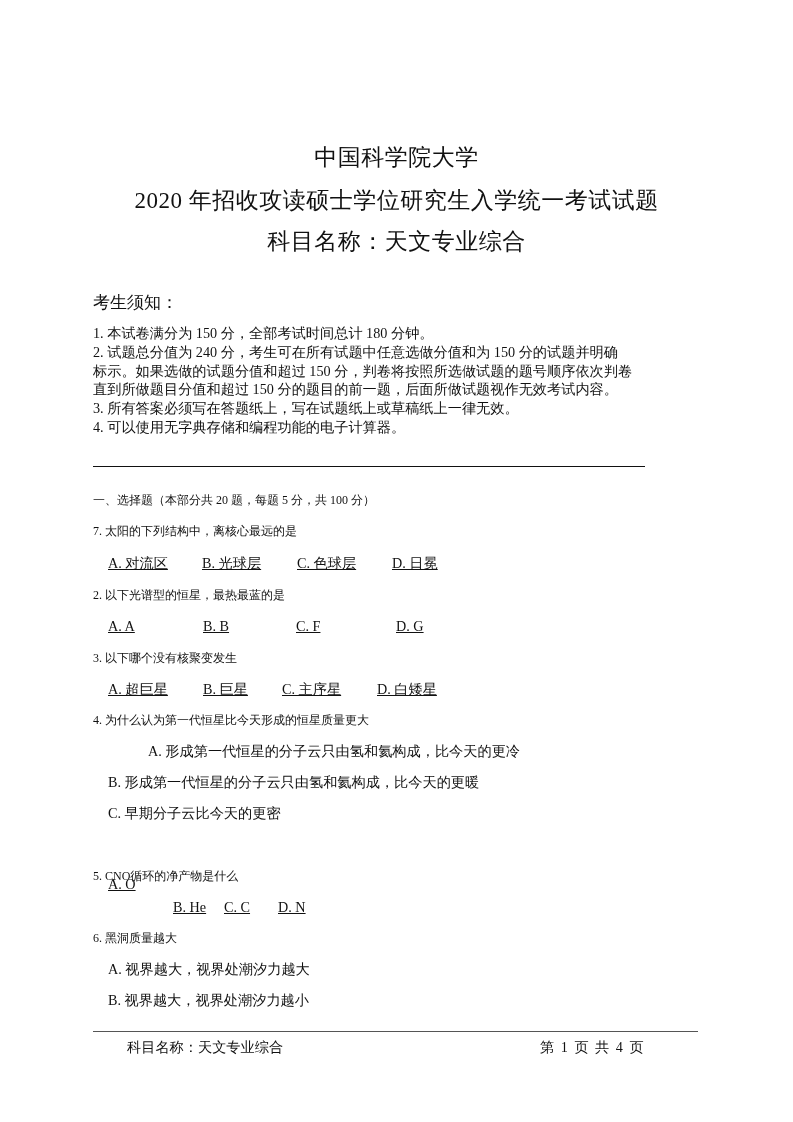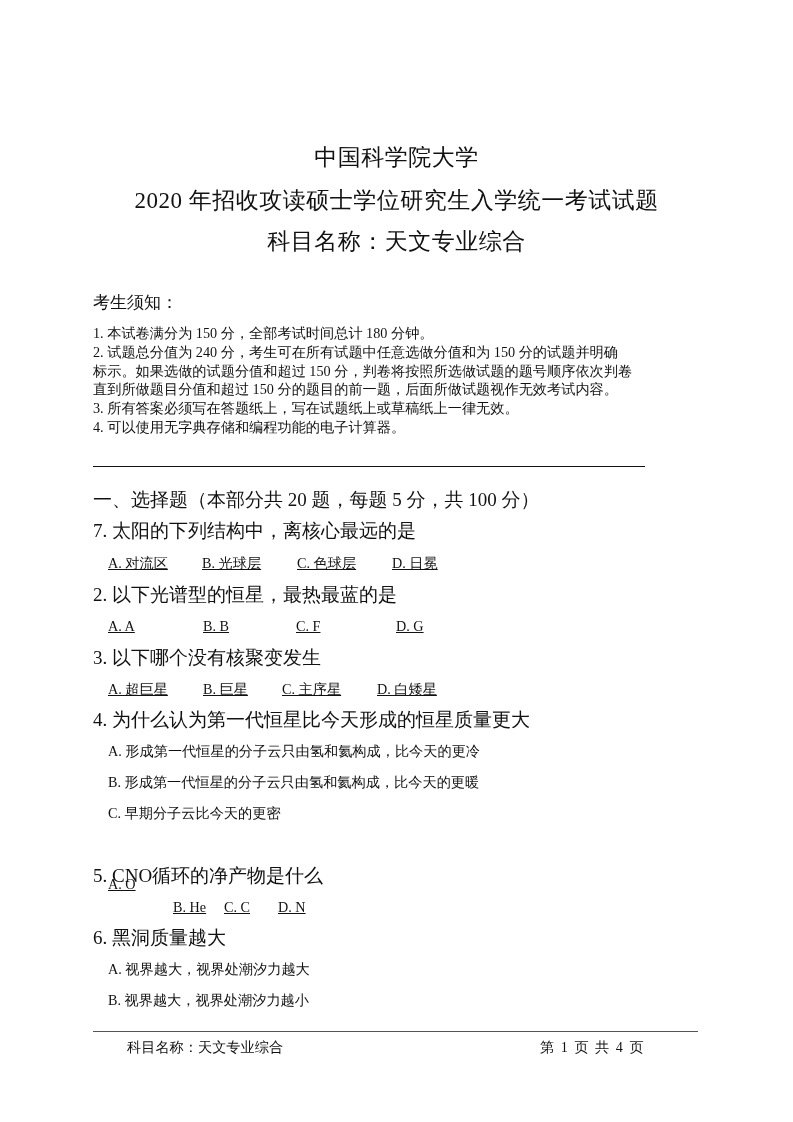--- a/index.html
+++ b/index.html
@@ -61,21 +61,21 @@
     left: 93px;
     top: 466px;
     width: 552px;
     height: 0;
     border-top: 1.5px solid #111111;
   }
 
   .q {
     position: absolute;
     left: 93px;
-    font-size: 19px;
+    font-size: 12px;
     line-height: 20px;
     white-space: nowrap;
   }
   .opt {
     position: absolute;
     font-size: 14.2px;
     line-height: 20px;
     white-space: nowrap;
     text-decoration: underline;
   }
@@ -147,21 +147,21 @@
   <div class="opt" style="left:296px; top:616px;">C. F</div>
   <div class="opt" style="left:396px; top:616px;">D. G</div>
 
   <div class="q" style="top:648px;">3.  以下哪个没有核聚变发生</div>
   <div class="opt" style="left:108px; top:679px;">A.  超巨星</div>
   <div class="opt" style="left:203px; top:679px;">B.  巨星</div>
   <div class="opt" style="left:282px; top:679px;">C.  主序星</div>
   <div class="opt" style="left:377px; top:679px;">D.  白矮星</div>
 
   <div class="q" style="top:710px;">4.  为什么认为第一代恒星比今天形成的恒星质量更大</div>
-  <div class="optline" style="top:741px;">A.  形成第一代恒星的分子云只由氢和氦构成，比今天的更冷</div>
+  <div class="optline" style="top:741px;margin-left:40px;">A.  形成第一代恒星的分子云只由氢和氦构成，比今天的更冷</div>
   <div class="optline" style="top:772px;">B.  形成第一代恒星的分子云只由氢和氦构成，比今天的更暖</div>
   <div class="optline" style="top:803px;">C.  早期分子云比今天的更密</div>
 
   <div class="q" style="top:866px;">5. CNO循环的净产物是什么</div>
   <div class="opt" style="left:108px; top:874px;">A. O</div>
   <div class="opt" style="left:173px; top:897px;">B. He</div>
   <div class="opt" style="left:224px; top:897px;">C. C</div>
   <div class="opt" style="left:278px; top:897px;">D. N</div>
 
   <div class="q" style="top:928px;">6.  黑洞质量越大</div>

